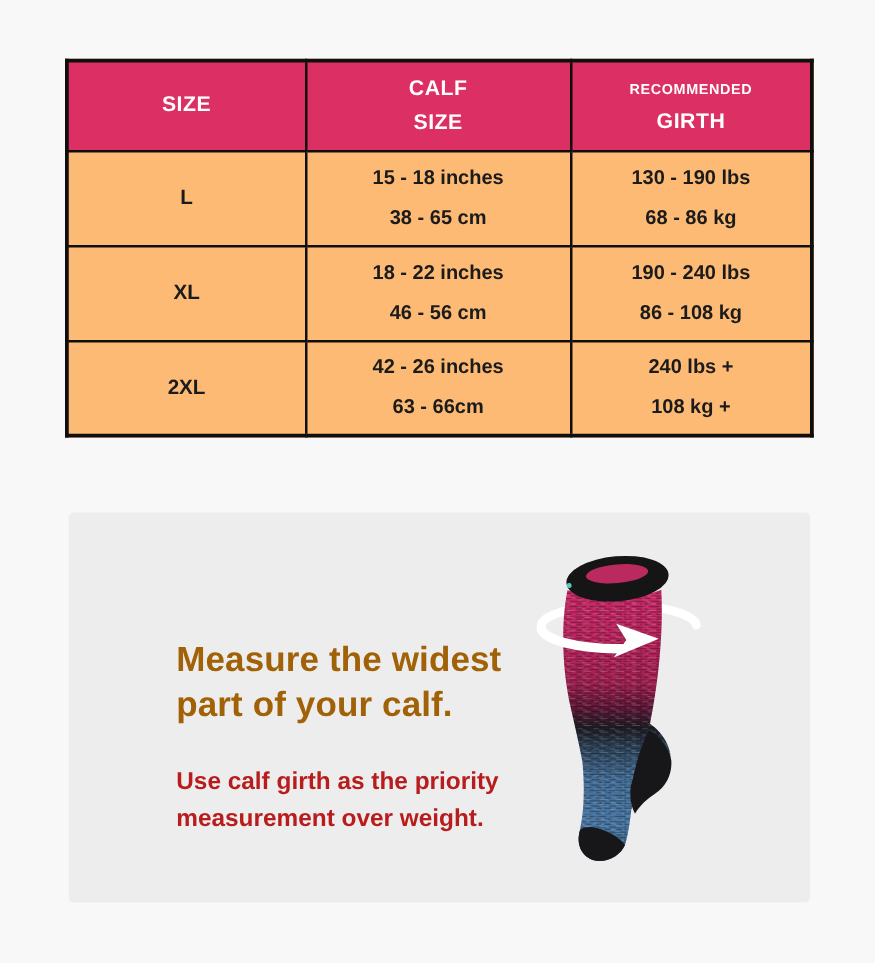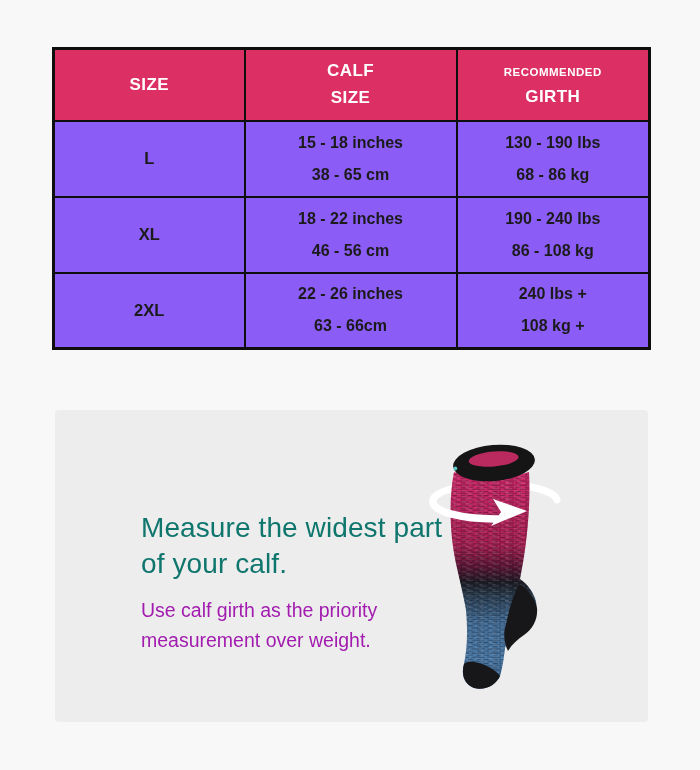--- a/index.html
+++ b/index.html
@@ -8,21 +8,21 @@
     background:#F8F8F8;
     font-family:"Liberation Sans", sans-serif;
     color:#1a1a1a;
   }
   .stage { position:relative; width:700px; height:770px; overflow:hidden; }
 
   
   table.size-table {
     position:absolute; left:52px; top:47px; width:596px;
     border-collapse:collapse; table-layout:fixed;
-    background:#8b5cf6;
+    background:#fdba74;
     border:3px solid #0e0e0e;
   }
   table.size-table th, table.size-table td {
     border:2px solid #0e0e0e;
     text-align:center; vertical-align:middle;
   }
   table.size-table col.c1 { width:191px; }
   table.size-table col.c2 { width:212px; }
   table.size-table col.c3 { width:193px; }
   th.hdr {
@@ -36,27 +36,27 @@
   td.cell .cell-line { line-height:32px; }
   td.size-cell { font-size:16.5px; }
 
   
   .measure-panel {
     position:absolute; left:55px; top:410px; width:593px; height:312px;
     background:#EDEDED; border-radius:4px;
   }
   .measure-text { position:absolute; left:86px; top:100px; width:310px; }
   .measure-heading {
-    font-size:28px; line-height:1.28; font-weight:400;
-    color:#0f766e; letter-spacing:0.1px;
+    font-size:28px; line-height:1.28; font-weight:700;
+    color:#a16207; letter-spacing:0.1px;
   }
   .measure-subtext {
-    margin-top:13px;
-    font-size:19.5px; line-height:1.58; font-weight:400;
-    color:#a21caf;
+    margin-top:28px;
+    font-size:19.5px; line-height:1.58; font-weight:700;
+    color:#b91c1c;
   }
   .sock-figure { position:absolute; left:372px; top:28px; width:144px; height:262px; }
   .sock-figure svg { width:100%; height:100%; display:block; }
 </style>
 </head>
 <body>
 
 <div class="stage">
 
   <table class="size-table">
@@ -99,21 +99,21 @@
           <div class="cell-line">46 - 56 cm</div>
         </td>
         <td class="cell">
           <div class="cell-line">190 - 240 lbs</div>
           <div class="cell-line">86 - 108 kg</div>
         </td>
       </tr>
       <tr>
         <td class="cell size-cell">2XL</td>
         <td class="cell">
-          <div class="cell-line">22 - 26 inches</div>
+          <div class="cell-line">42 - 26 inches</div>
           <div class="cell-line">63 - 66cm</div>
         </td>
         <td class="cell">
           <div class="cell-line">240 lbs +</div>
           <div class="cell-line">108 kg +</div>
         </td>
       </tr>
     </tbody>
   </table>
 

